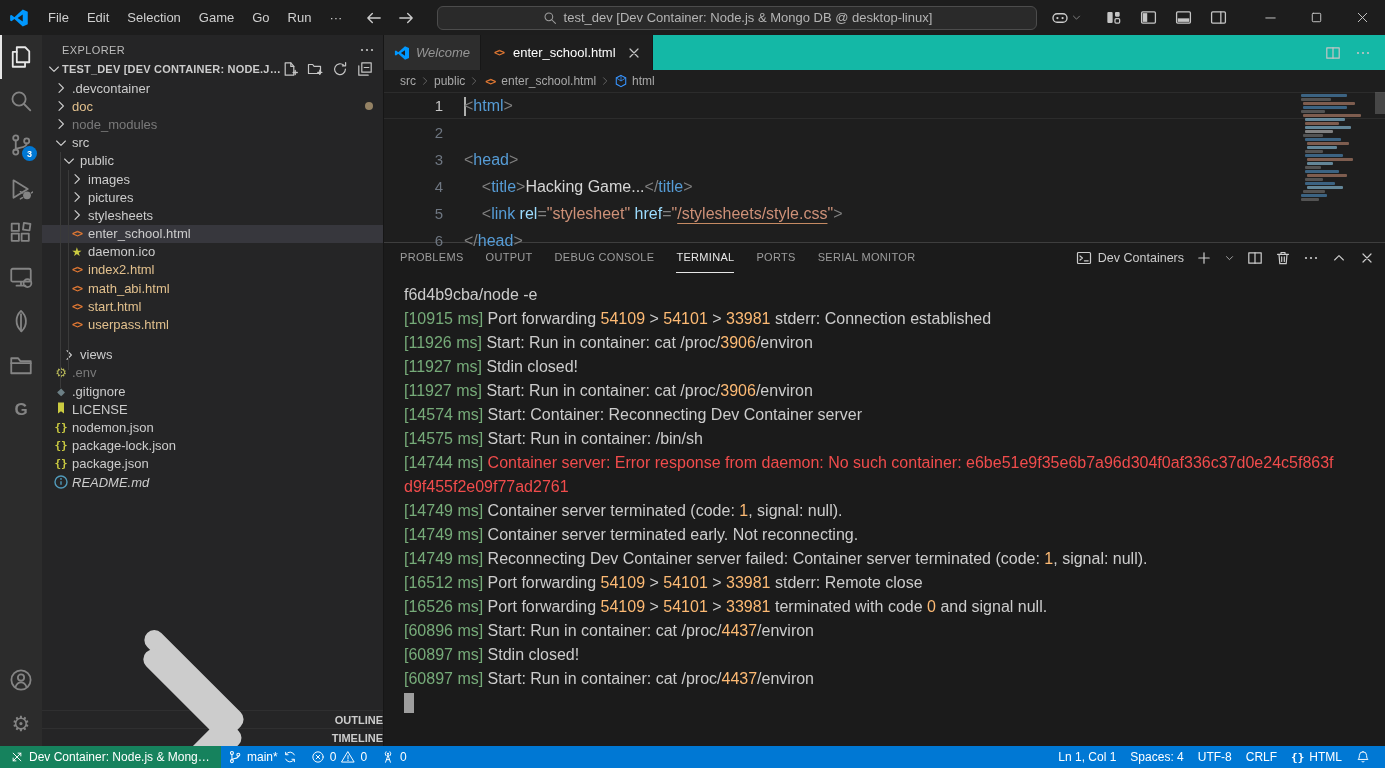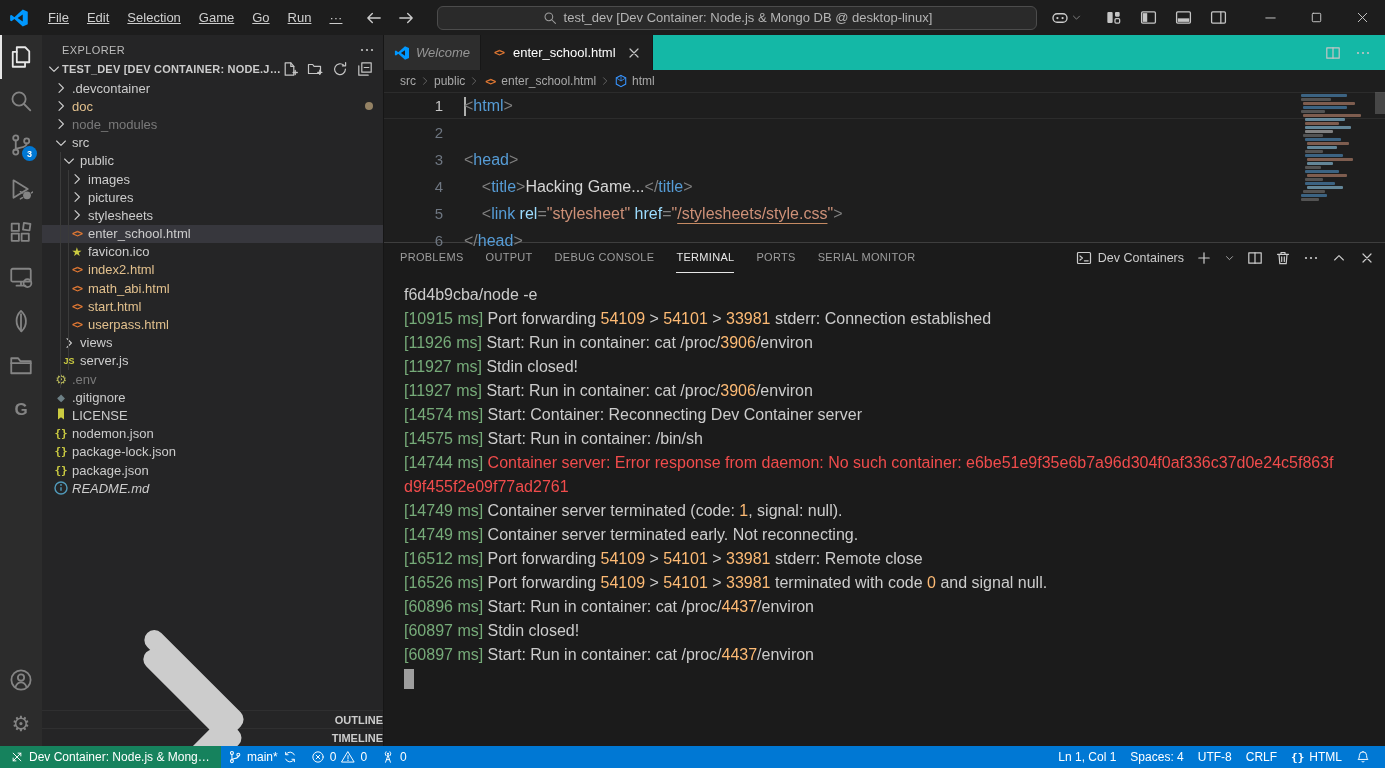--- a/index.html
+++ b/index.html
@@ -4,21 +4,21 @@
 <style>
   html,body{margin:0;padding:0;background:#000;}
   *{box-sizing:border-box;font-family:"Liberation Sans","DejaVu Sans",sans-serif;}
   .window{width:1385px;height:768px;display:flex;flex-direction:column;background:#1e1e1e;overflow:hidden;position:relative;}
   .icon{display:inline-flex;align-items:center;justify-content:center;}
   .icon svg{display:block;}
 
   
   .titlebar{height:35px;background:#1d1d1d;display:flex;align-items:center;flex:0 0 35px;color:#cccccc;}
   .vscode-logo{width:20px;height:20px;margin:0 10px 0 9px;}
-  .menus{display:flex;align-items:flex-end;text-decoration:underline;}
+  .menus{display:flex;align-items:flex-end;}
   .menu-item{padding:0 9px;font-size:13px;color:#cfcfcf;height:26px;line-height:26px;border-radius:5px;cursor:default;}
   .nav-arrows{display:flex;align-items:center;margin-left:14px;gap:14px;color:#cccccc;}
   .nav-arrows .icon{width:18px;height:18px;color:#cccccc;}
   .cmd-center{margin-left:22px;width:600px;height:24px;background:#2a2a2a;border:1px solid #4c4c4c;border-radius:6px;display:flex;align-items:center;justify-content:center;gap:7px;color:#b4b4b4;font-size:13px;}
   .cmd-center .icon{width:14px;height:14px;color:#9d9d9d;}
   .copilot-wrap{display:flex;align-items:center;margin-left:14px;gap:2px;color:#cccccc;}
   .copilot-wrap .icon{width:18px;height:18px;}
   .copilot-wrap .chev{width:11px;height:11px;color:#9d9d9d;}
   .tb-spacer{flex:1;}
   .layout-icons{display:flex;align-items:center;gap:18px;margin-right:20px;color:#c5c5c5;}
@@ -442,21 +442,21 @@
           <div class="tree-row selected" style="padding-left: 27px;">
             <span class="slot">
               <span class="file-ic-html">&lt;&gt;</span>
             </span>
             <span class="lbl">enter_school.html</span>
           </div>
           <div class="tree-row" style="padding-left: 27px;">
             <span class="slot">
               <span class="file-ic-star">★</span>
             </span>
-            <span class="lbl">favicon.ico</span>
+            <span class="lbl">daemon.ico</span>
           </div>
           <div class="tree-row mod" style="padding-left: 27px;">
             <span class="slot">
               <span class="file-ic-html">&lt;&gt;</span>
             </span>
             <span class="lbl">index2.html</span>
           </div>
           <div class="tree-row mod" style="padding-left: 27px;">
             <span class="slot">
               <span class="file-ic-html">&lt;&gt;</span>
@@ -468,33 +468,27 @@
               <span class="file-ic-html">&lt;&gt;</span>
             </span>
             <span class="lbl">start.html</span>
           </div>
           <div class="tree-row mod" style="padding-left: 27px;">
             <span class="slot">
               <span class="file-ic-html">&lt;&gt;</span>
             </span>
             <span class="lbl">userpass.html</span>
           </div>
-          <div class="tree-row" style="padding-left: 19px;">
+          <div class="tree-row" style="padding-left: 19px; margin-top: 12px;">
             <span class="slot">
               <svg viewBox="0 0 16 16" width="100%" height="100%" fill="none" stroke="currentColor" stroke-width="1.2" stroke-linecap="round" stroke-linejoin="round">
                 <path d="M6 3.6L10.4 8 6 12.4" stroke-width="1.1"></path>
               </svg>
             </span>
             <span class="lbl">views</span>
-          </div>
-          <div class="tree-row" style="padding-left: 19px;">
-            <span class="slot">
-              <span class="file-ic-js">JS</span>
-            </span>
-            <span class="lbl">server.js</span>
           </div>
           <div class="tree-row ignored" style="padding-left: 11px;">
             <span class="slot">
               <span class="file-ic-gear">⚙</span>
             </span>
             <span class="lbl">.env</span>
           </div>
           <div class="tree-row" style="padding-left: 11px;">
             <span class="slot">
               <span class="file-ic-diamond">◆</span>
@@ -741,20 +735,21 @@
             <div class="t-line"><span class="tc-fg">f6d4b9cba/node -e</span></div>
             <div class="t-line"><span class="tc-gr">[10915 ms]</span><span class="tc-fg"> Port forwarding </span><span class="tc-bl">54109</span><span class="tc-fg"> &gt; </span><span class="tc-bl">54101</span><span class="tc-fg"> &gt; </span><span class="tc-bl">33981</span><span class="tc-fg"> stderr: Connection established</span></div>
             <div class="t-line"><span class="tc-gr">[11926 ms]</span><span class="tc-fg"> Start: Run in container: cat /proc/</span><span class="tc-bl">3906</span><span class="tc-fg">/environ</span></div>
             <div class="t-line"><span class="tc-gr">[11927 ms]</span><span class="tc-fg"> Stdin closed!</span></div>
             <div class="t-line"><span class="tc-gr">[11927 ms]</span><span class="tc-fg"> Start: Run in container: cat /proc/</span><span class="tc-bl">3906</span><span class="tc-fg">/environ</span></div>
             <div class="t-line"><span class="tc-gr">[14574 ms]</span><span class="tc-fg"> Start: Container: Reconnecting Dev Container server</span></div>
             <div class="t-line"><span class="tc-gr">[14575 ms]</span><span class="tc-fg"> Start: Run in container: /bin/sh</span></div>
             <div class="t-line"><span class="tc-gr">[14744 ms]</span><span class="tc-fg"> </span><span class="tc-rd">Container server: Error response from daemon: No such container: e6be51e9f35e6b7a96d304f0af336c37d0e24c5f863fd9f455f2e09f77ad2761</span></div>
             <div class="t-line"><span class="tc-gr">[14749 ms]</span><span class="tc-fg"> Container server terminated (code: </span><span class="tc-bl">1</span><span class="tc-fg">, signal: null).</span></div>
             <div class="t-line"><span class="tc-gr">[14749 ms]</span><span class="tc-fg"> Container server terminated early. Not reconnecting.</span></div>
+            <div class="t-line"><span class="tc-gr">[14749 ms]</span><span class="tc-fg"> Reconnecting Dev Container server failed: Container server terminated (code: </span><span class="tc-bl">1</span><span class="tc-fg">, signal: null).</span></div>
             <div class="t-line"><span class="tc-gr">[16512 ms]</span><span class="tc-fg"> Port forwarding </span><span class="tc-bl">54109</span><span class="tc-fg"> &gt; </span><span class="tc-bl">54101</span><span class="tc-fg"> &gt; </span><span class="tc-bl">33981</span><span class="tc-fg"> stderr: Remote close</span></div>
             <div class="t-line"><span class="tc-gr">[16526 ms]</span><span class="tc-fg"> Port forwarding </span><span class="tc-bl">54109</span><span class="tc-fg"> &gt; </span><span class="tc-bl">54101</span><span class="tc-fg"> &gt; </span><span class="tc-bl">33981</span><span class="tc-fg"> terminated with code </span><span class="tc-bl">0</span><span class="tc-fg"> and signal null.</span></div>
             <div class="t-line"><span class="tc-gr">[60896 ms]</span><span class="tc-fg"> Start: Run in container: cat /proc/</span><span class="tc-bl">4437</span><span class="tc-fg">/environ</span></div>
             <div class="t-line"><span class="tc-gr">[60897 ms]</span><span class="tc-fg"> Stdin closed!</span></div>
             <div class="t-line"><span class="tc-gr">[60897 ms]</span><span class="tc-fg"> Start: Run in container: cat /proc/</span><span class="tc-bl">4437</span><span class="tc-fg">/environ</span></div>
             <div class="t-cursor"></div>
           </div>
       </div>
     </div>
   </div>

